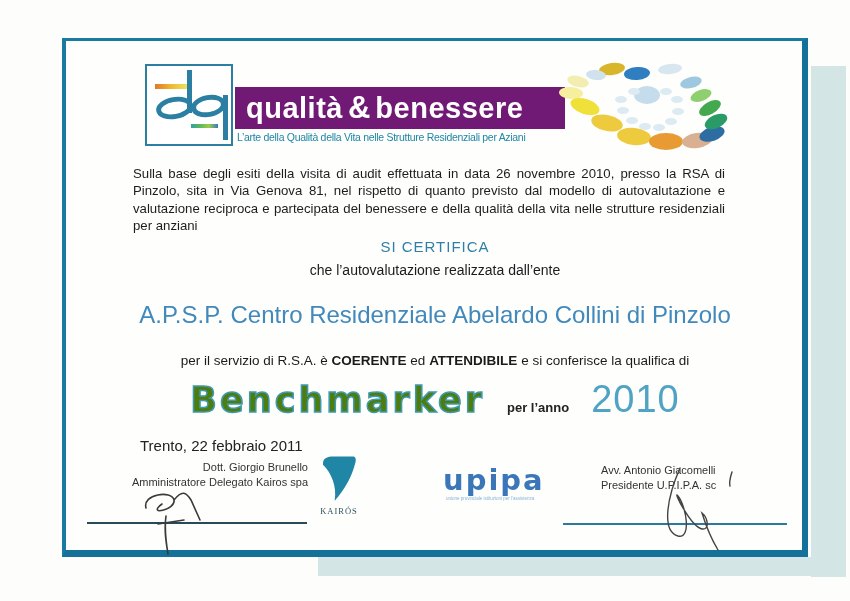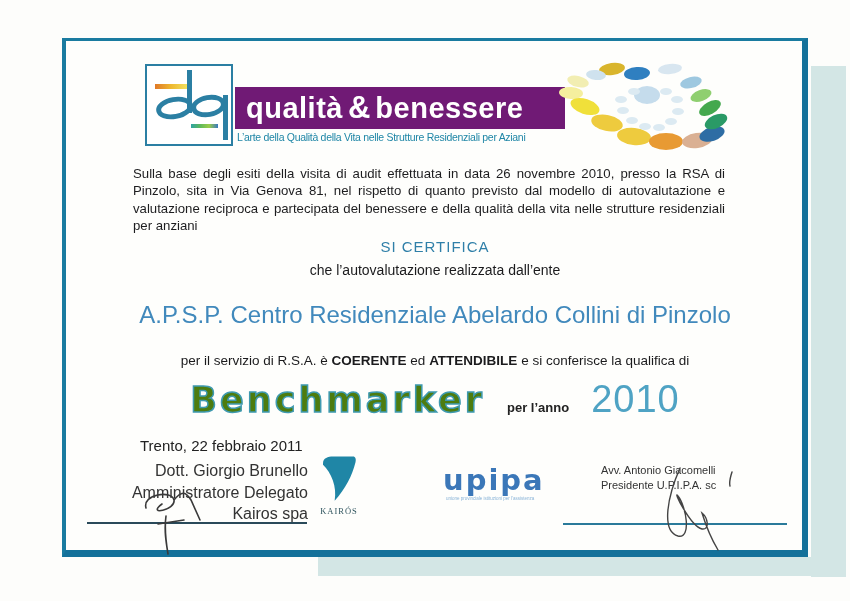--- a/index.html
+++ b/index.html
@@ -59,21 +59,21 @@
                align-items:baseline; gap:22px; }
   .award-title { font-family:"DejaVu Sans", sans-serif; font-size:35px; font-weight:bold;
                  letter-spacing:3px; color:#4d7c0f; -webkit-text-stroke:1.5px #3f9ab0; }
   .award-for   { font-size:13px; font-weight:bold; color:#222; }
   .award-year  { font-size:38px; color:#4fa3c4; letter-spacing:1px; }
 
   
   .place-date { left:140px; top:437px; font-size:15px; color:#222; }
 
   .sig-left-block { left:88px; top:460px; width:220px; text-align:right;
-                    font-size:16px; line-height:1.35; color:#333; }
+                    font-size:11px; line-height:1.35; color:#333; }
   .sig-right-block { left:565px; top:463px; width:220px; text-align:left;
                      font-size:11px; line-height:1.35; color:#333;margin-left:36px; }
 
   .kairos-mark { left:318px; top:453px; width:40px; height:52px; }
   .kairos-name { left:316px; top:506px; width:46px; text-align:center; font-size:8.5px;
                  letter-spacing:1px; color:#30555f; font-family:"Liberation Serif", serif; }
 
   .upipa-word { left:443px; top:463px; font-size:29px; font-weight:bold; color:#3b77b8;
                 letter-spacing:2px; font-family:"DejaVu Sans", sans-serif; }
   .upipa-tagline { left:446px; top:496px; width:110px; font-size:4.5px; color:#8ab4d8;

